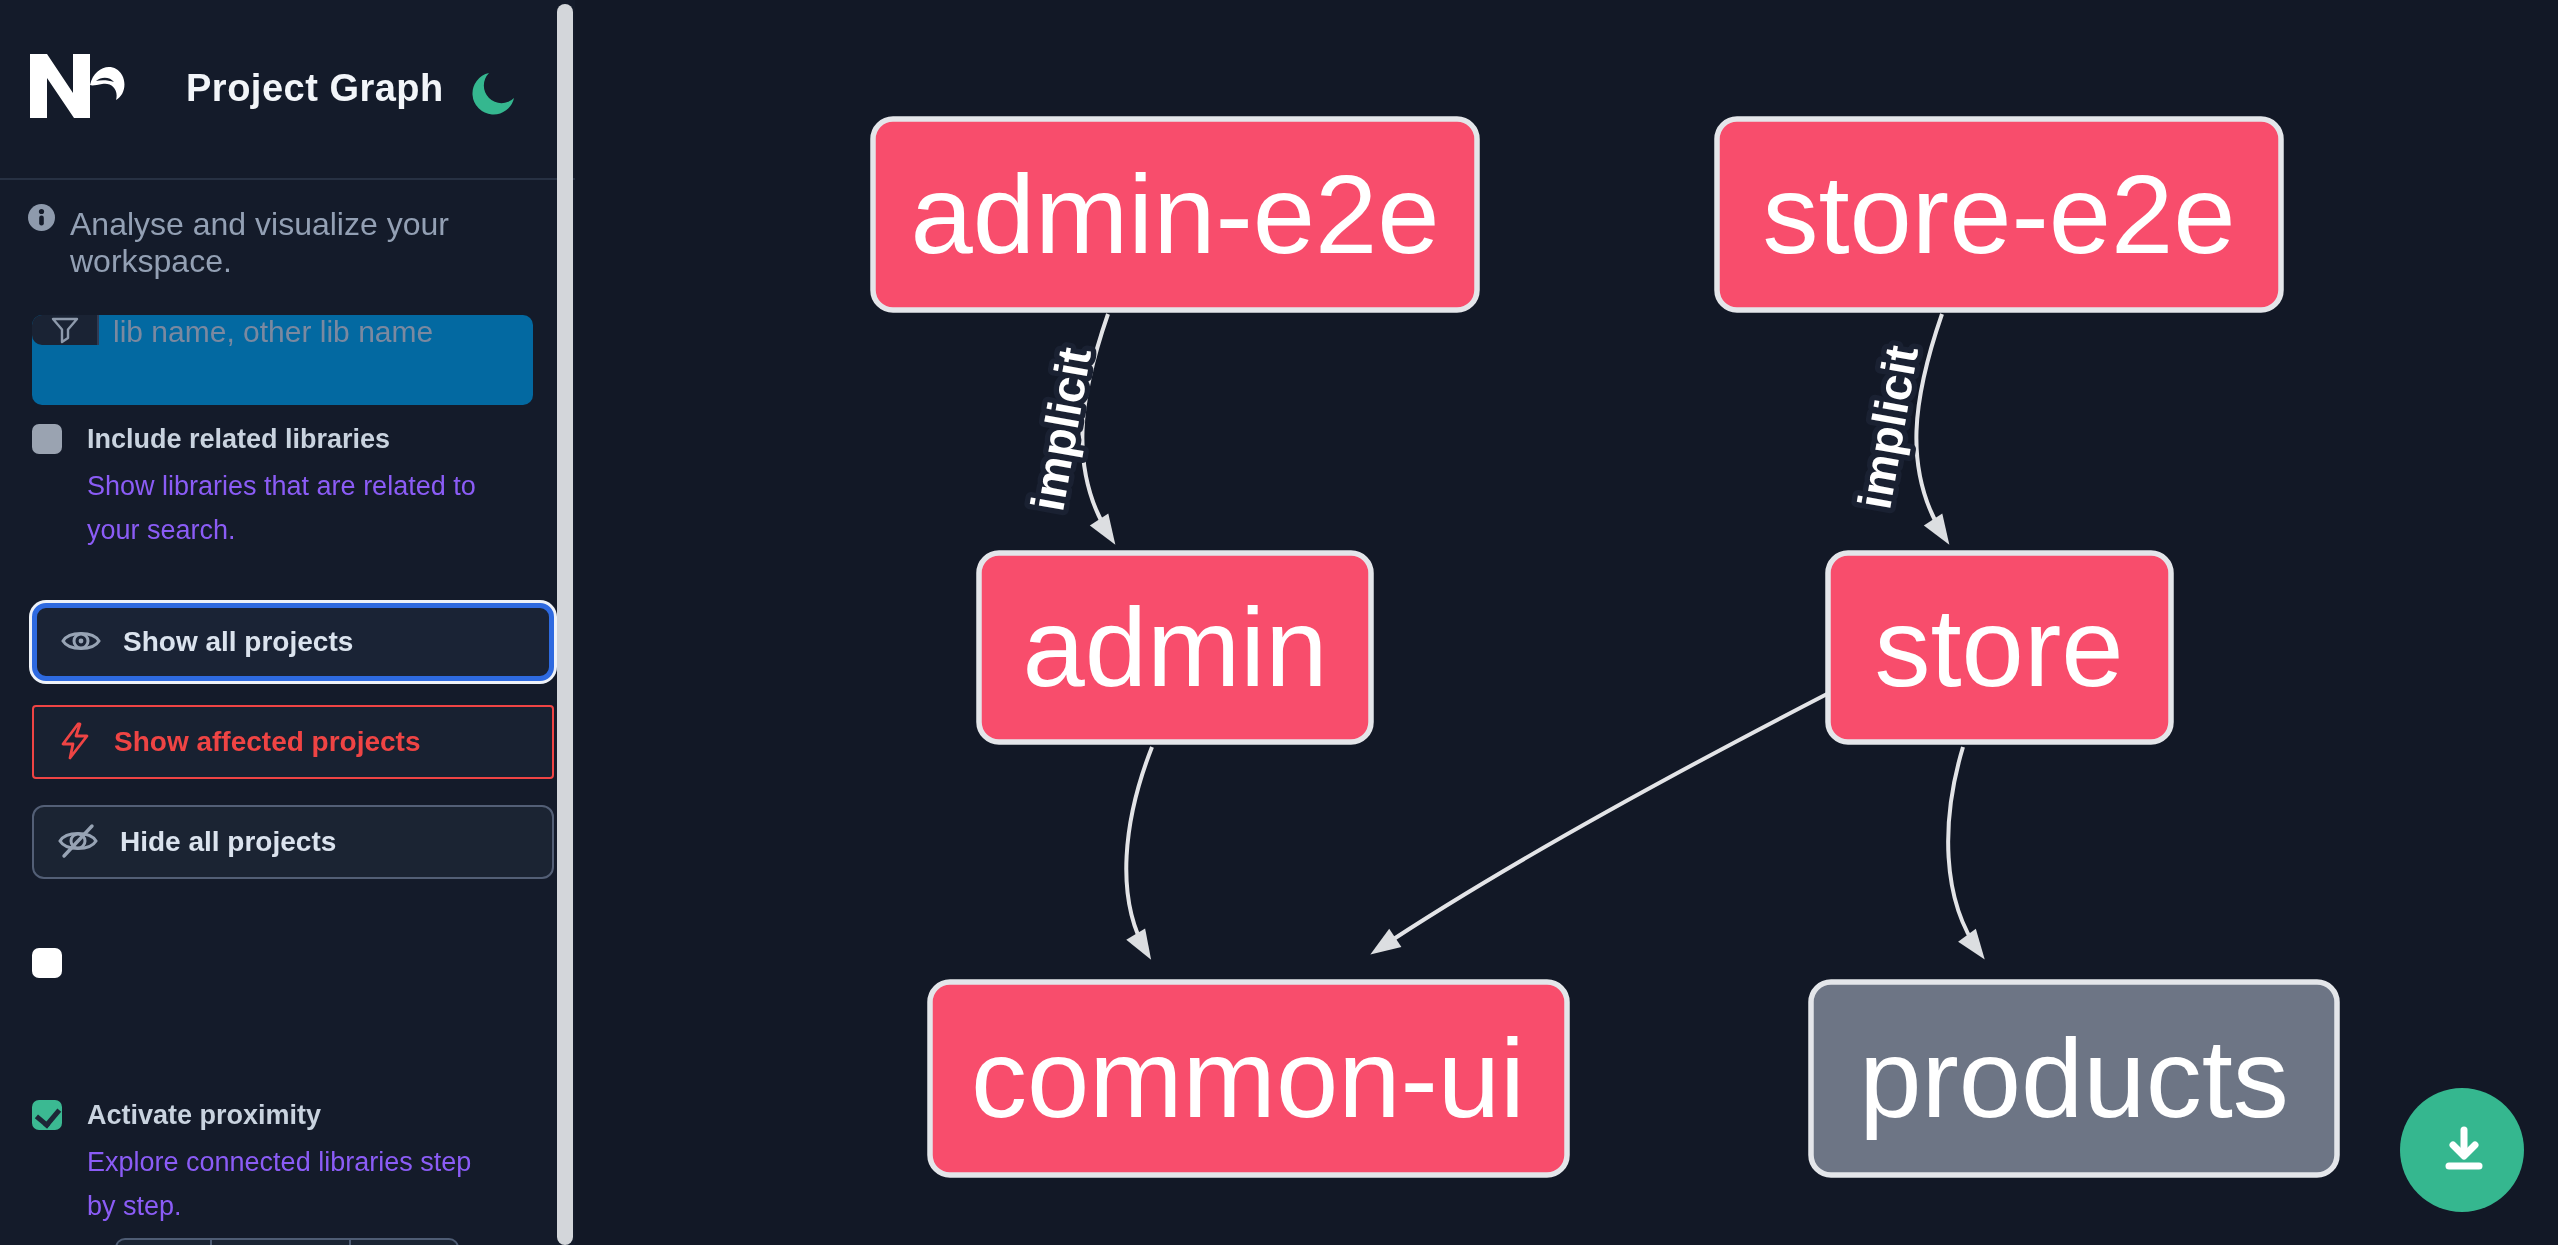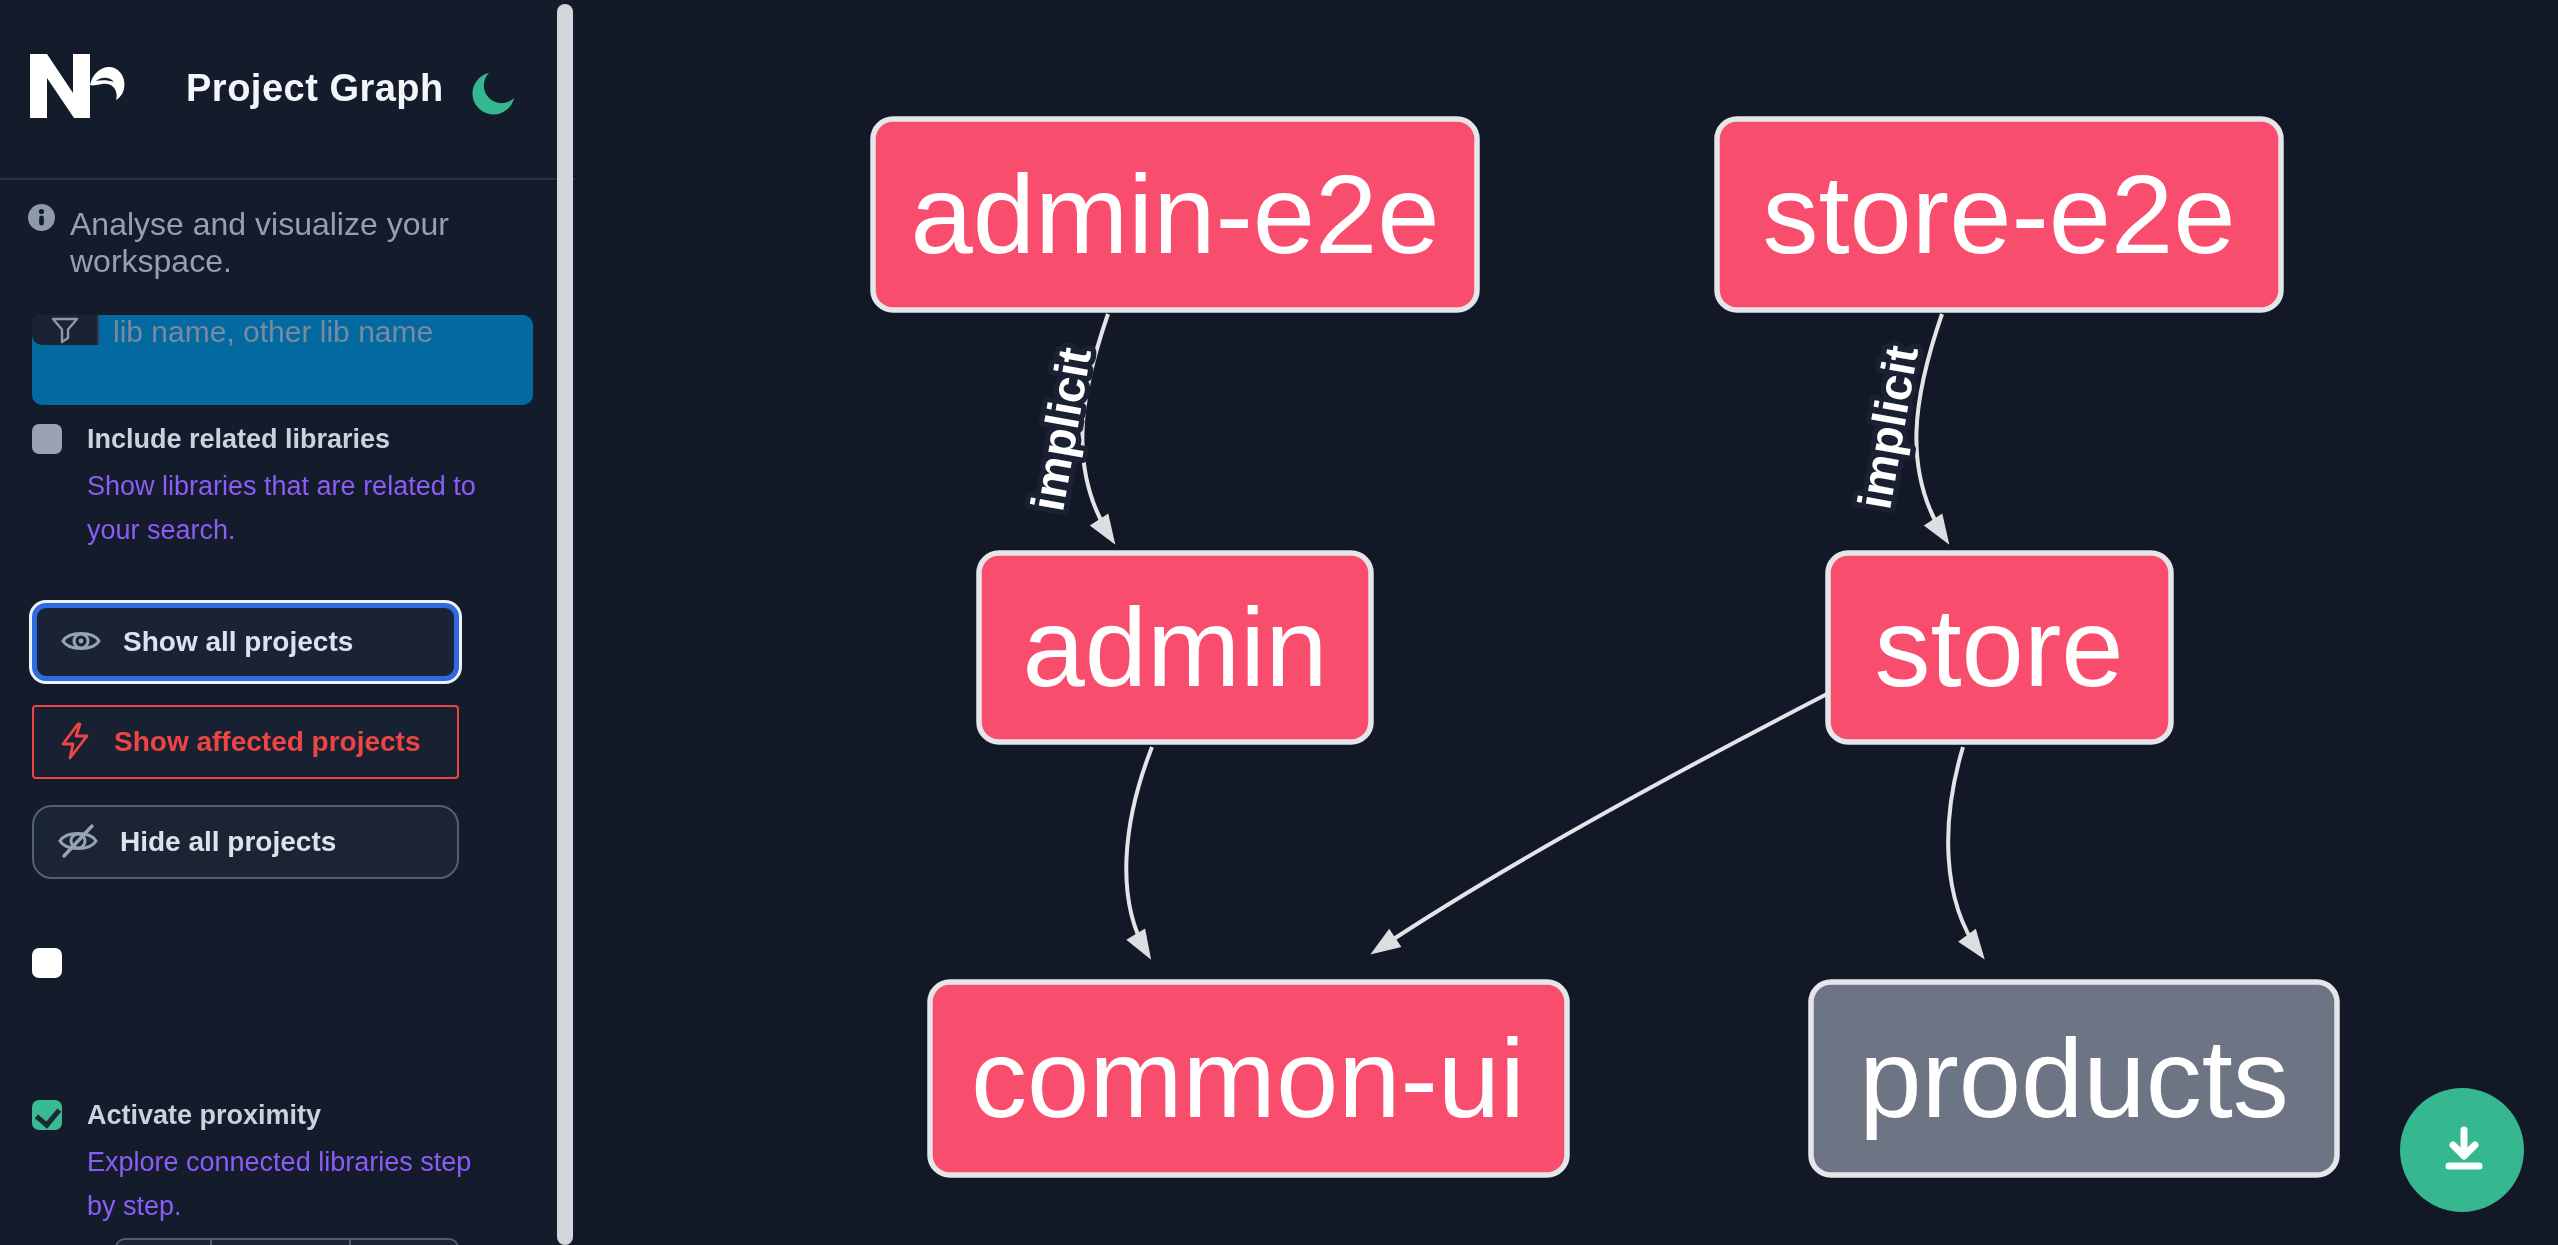--- a/index.html
+++ b/index.html
@@ -22,26 +22,26 @@
   .search input::placeholder{color:#7b89a0;opacity:1;}
   .option{position:absolute;left:0;width:575px;}
   .cb{position:absolute;left:32px;top:2px;width:30px;height:30px;border-radius:7px;}
   .cb.gray{background:#9aa3b1;}
   .cb.white{background:#ffffff;}
   .cb.green{background:#3bb992;}
   .cb.green::after{content:"";position:absolute;left:8px;top:4px;width:11px;height:17px;border:solid #1d2737;border-width:0 5px 5px 0;transform:rotate(40deg);}
   .opt-texts{position:absolute;left:87px;top:0;width:410px;}
   .opt-label{font-size:27px;font-weight:700;color:#c9d3df;line-height:34px;}
   .opt-desc{font-size:27px;color:#8b5cf6;line-height:44px;margin-top:8px;}
-  .sbtn{position:absolute;left:32px;width:427px;display:flex;align-items:center;gap:22px;padding:0 0 0 24px;cursor:pointer;font-family:"Liberation Sans",sans-serif;box-sizing:border-box;}
+  .sbtn{position:absolute;left:32px;width:522px;display:flex;align-items:center;gap:22px;padding:0 0 0 24px;cursor:pointer;font-family:"Liberation Sans",sans-serif;box-sizing:border-box;}
   .sbtn .lbl{font-size:28px;font-weight:700;color:#dbe3ee;}
   .btn-all{top:603px;height:78px;background:#1a2335;border:5px solid #2e6ae0;border-radius:14px;box-shadow:0 0 0 3px #eef2f8;}
   .btn-affected{top:705px;height:74px;background:#182131;border:2px solid #ef4444;border-radius:4px;}
   .btn-affected .lbl{color:#ef4444;}
-  .btn-hide{top:805px;height:74px;background:#1b2433;border:2px solid #535f76;border-radius:20px;align-items:center;}
+  .btn-hide{top:805px;height:74px;background:#1b2433;border:2px solid #535f76;border-radius:12px;align-items:center;}
   .partial-seg{position:absolute;left:115px;top:1238px;width:340px;height:12px;background:#1b2433;border:2px solid #4e5c74;border-bottom:none;border-radius:10px 10px 0 0;}
   .partial-seg .d1,.partial-seg .d2{position:absolute;top:0;width:2px;height:12px;background:#4e5c74;}
   .partial-seg .d1{left:93px;} .partial-seg .d2{left:232px;}
   .scroll-thumb{position:absolute;left:557px;top:4px;width:16px;height:1241px;border-radius:8px;background:#d3d6da;}
   
   .canvas{position:absolute;left:575px;top:0;width:1983px;height:1245px;background:#121826;}
   .graph-svg{position:absolute;left:0;top:0;}
   .edge{fill:none;stroke:#e3e4e7;stroke-width:4px;}
   .node-rect{stroke:#e4e6ea;stroke-width:5.5px;}
   .node-rect.pink{fill:#f84d6c;}

